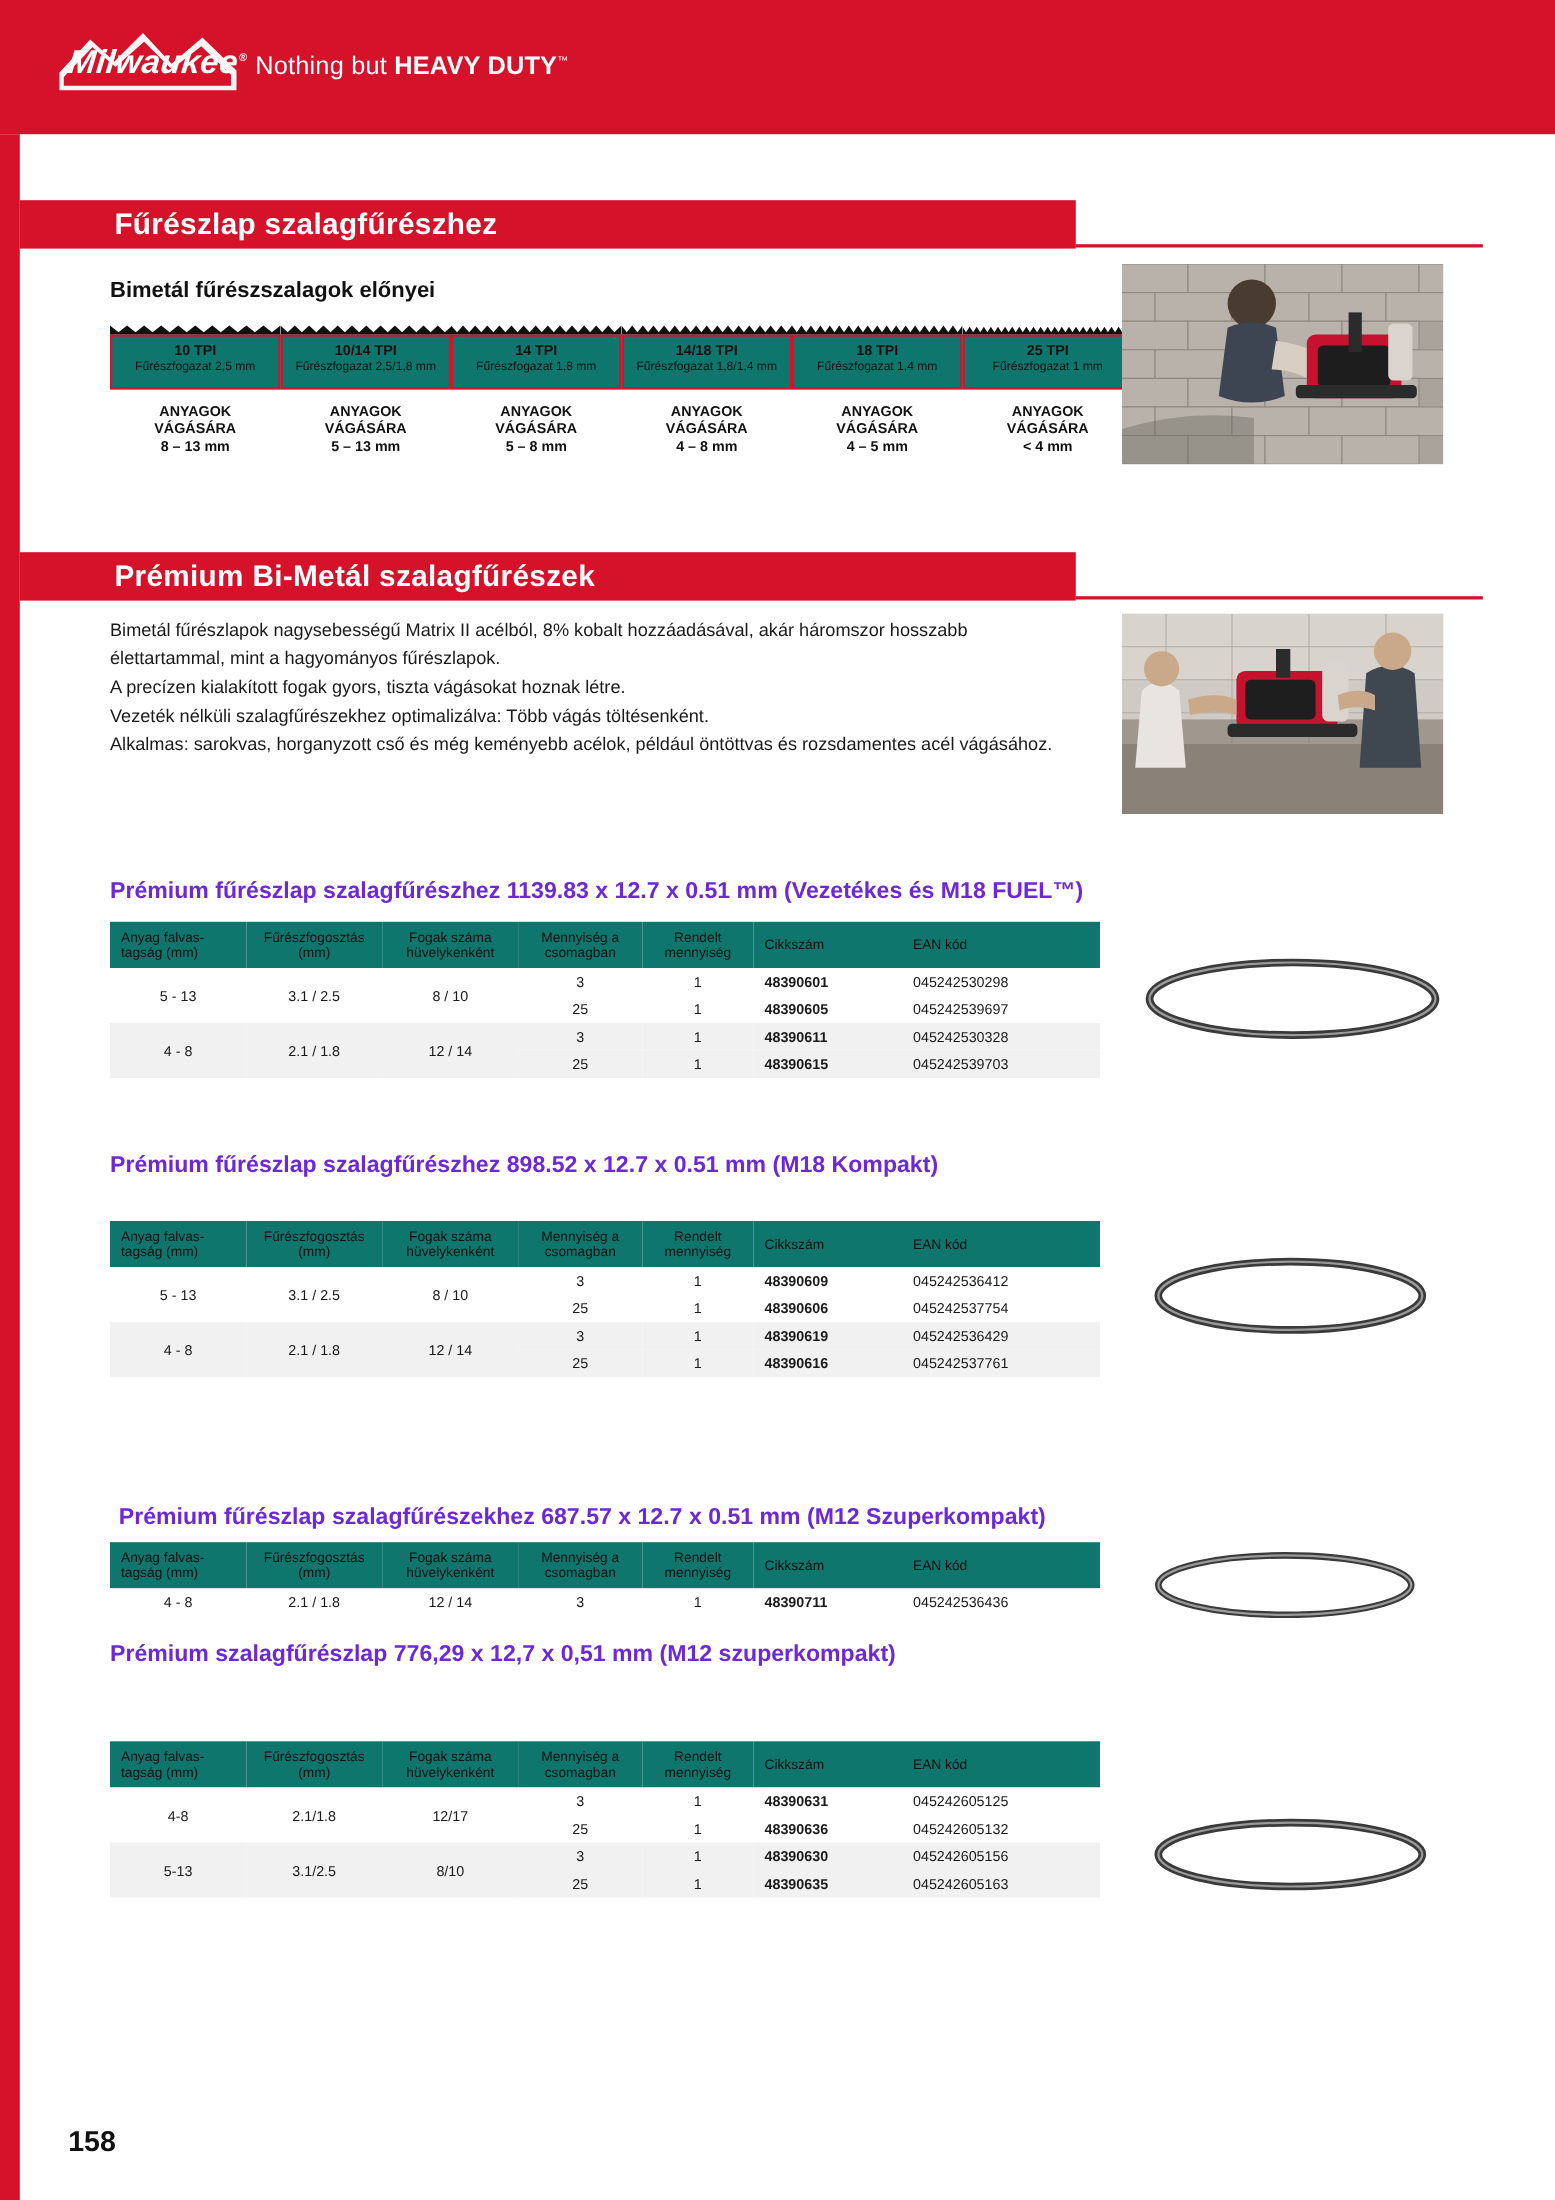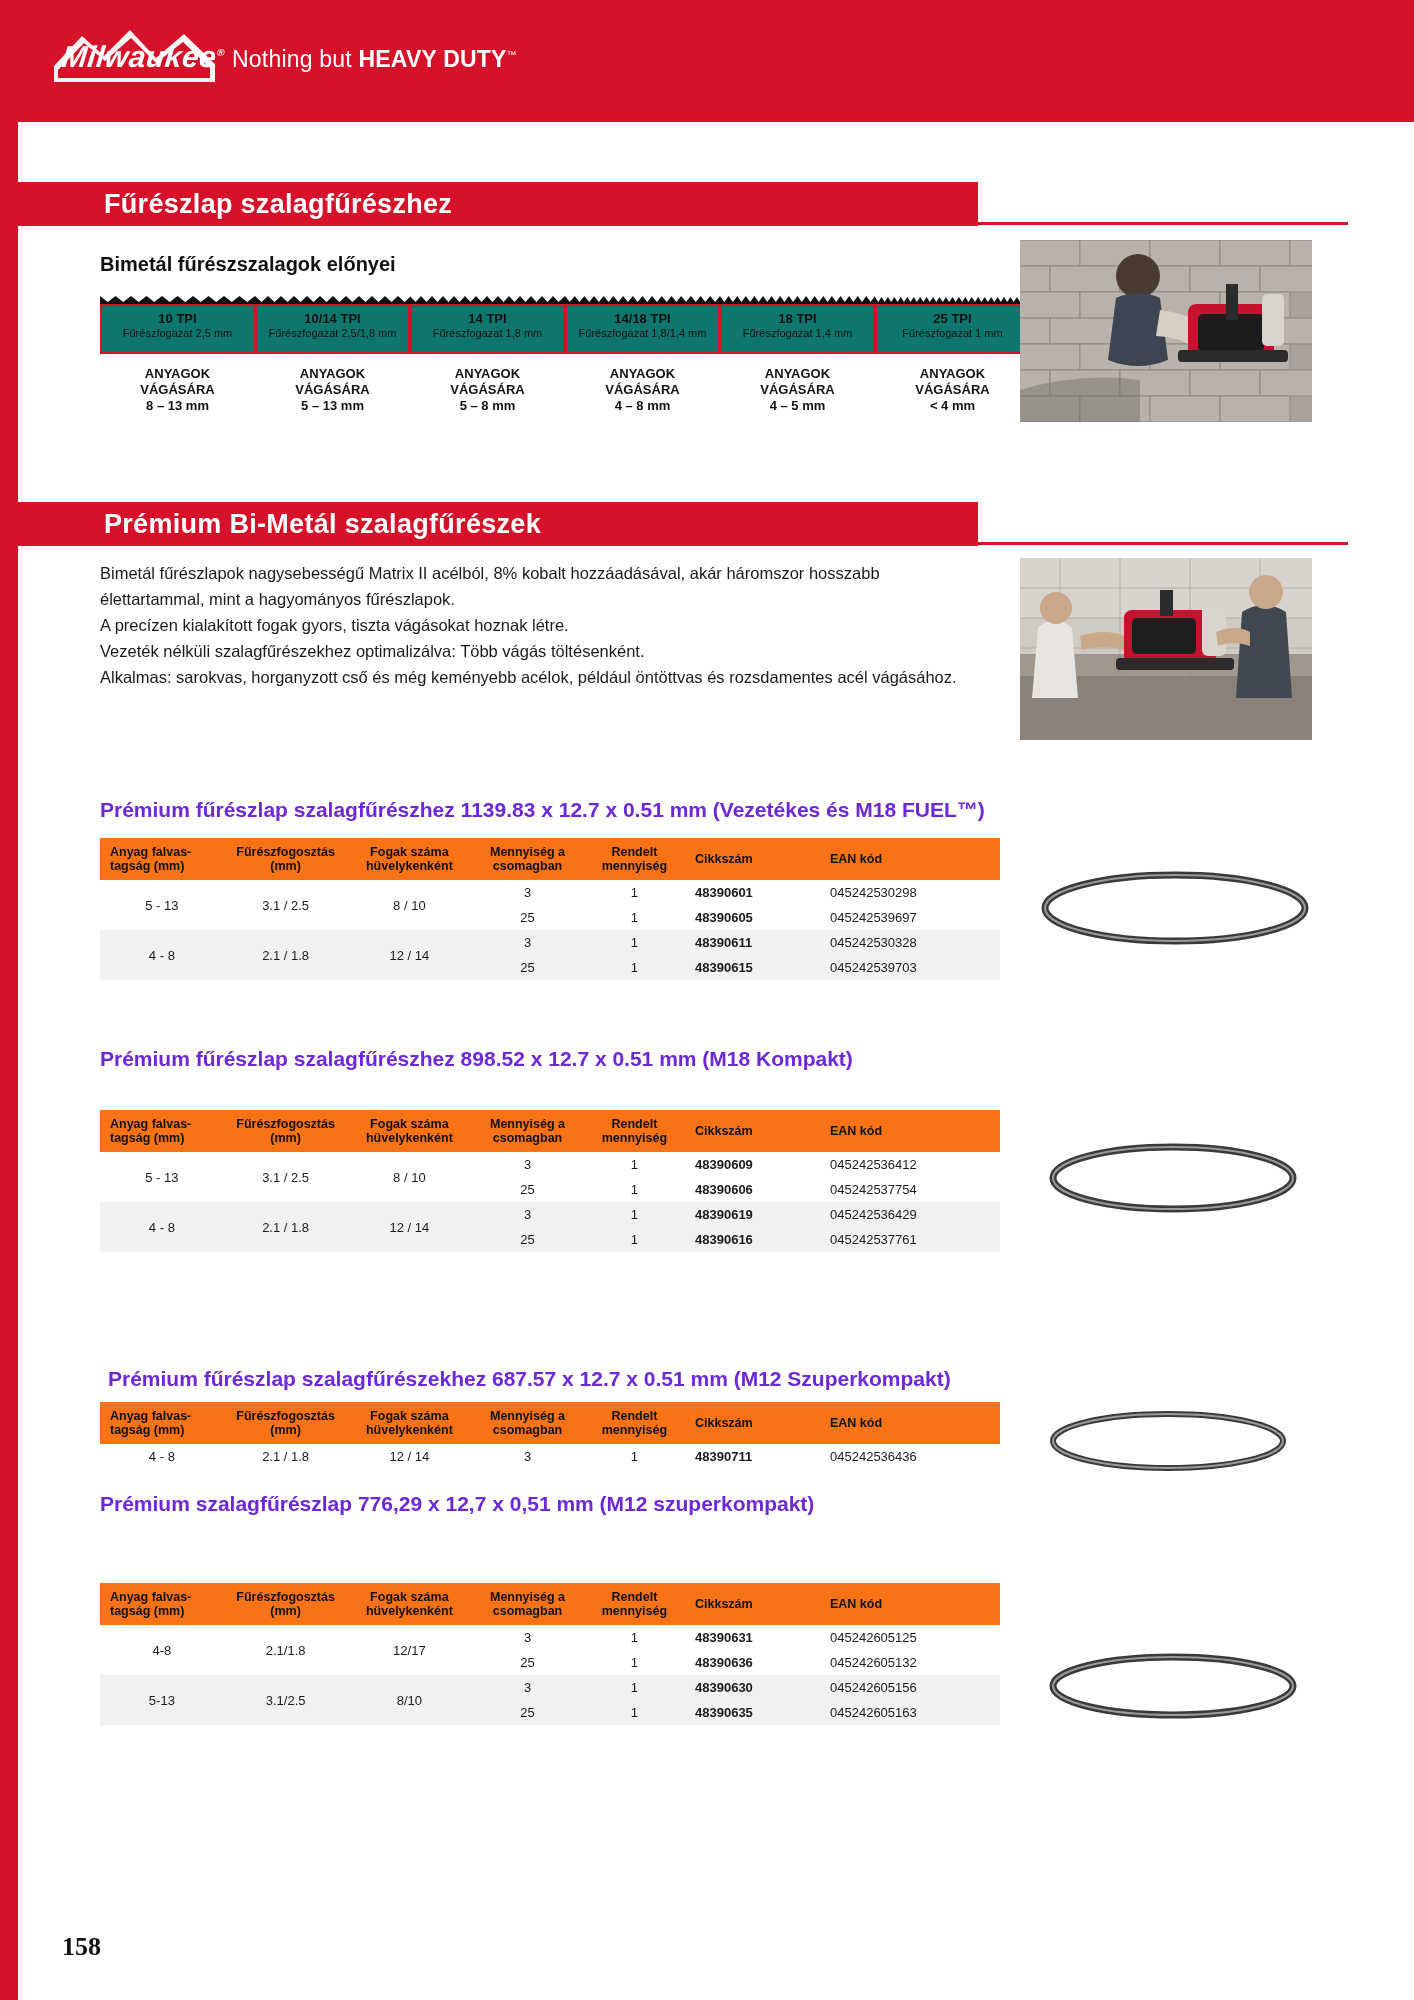--- a/index.html
+++ b/index.html
@@ -154,23 +154,23 @@
     font-weight: bold;
     color: #6d28d9;
   }
   table.prod {
     position: absolute;
     border-collapse: collapse;
     font-size: 12.5px;
     width: 900px;
   }
   table.prod thead th {
-    background: #f97316;
+    background: #0f766e;
     font-size: 12.5px;
-    font-weight: bold;
+    font-weight: normal;
     color: #111;
     padding: 7px 4px;
     text-align: center;
     line-height: 14px;
     vertical-align: middle;
     white-space: pre-line;
   }
   table.prod thead th.left-al { text-align: left; padding-left: 10px; }
   table.prod tbody td {
     text-align: center;
@@ -185,21 +185,20 @@
 
   .blade-img { position: absolute; }
 
   .page-num {
     position: absolute;
     left: 62px;
     bottom: 38px;
     font-size: 26px;
     font-weight: bold;
     color: #111;
-    font-family: Liberation Serif, serif;
   }
 </style>
 </head>
 <body>
 
 <div class="header">
   <div class="logo-wrap">
     <svg class="logo-lightning" viewBox="0 0 165 62">
       <path d="M2 40 L30 10 L52 30 L78 4 L104 32 L132 8 L163 38 L163 56 L2 56 Z" fill="#ffffff" opacity="0.95"></path>
       <path d="M6 44 L32 17 L53 35 L79 12 L104 37 L131 16 L158 42 L158 52 L6 52 Z" fill="#d6112a"></path>

